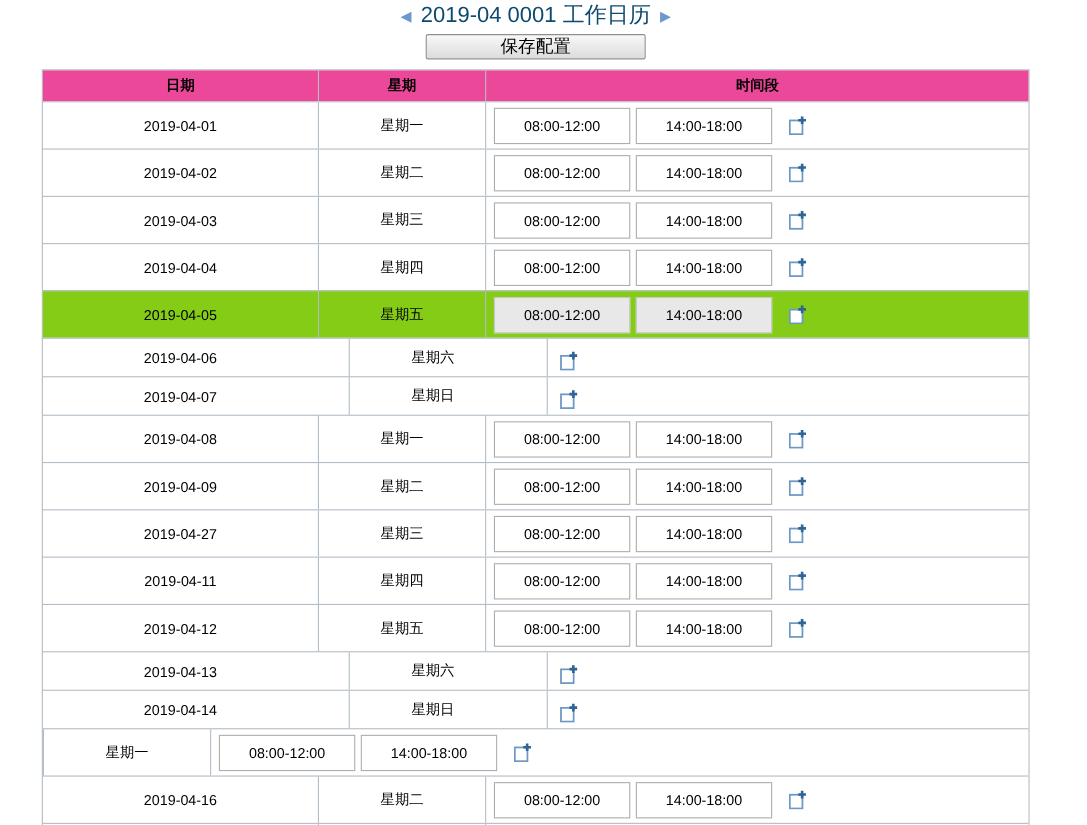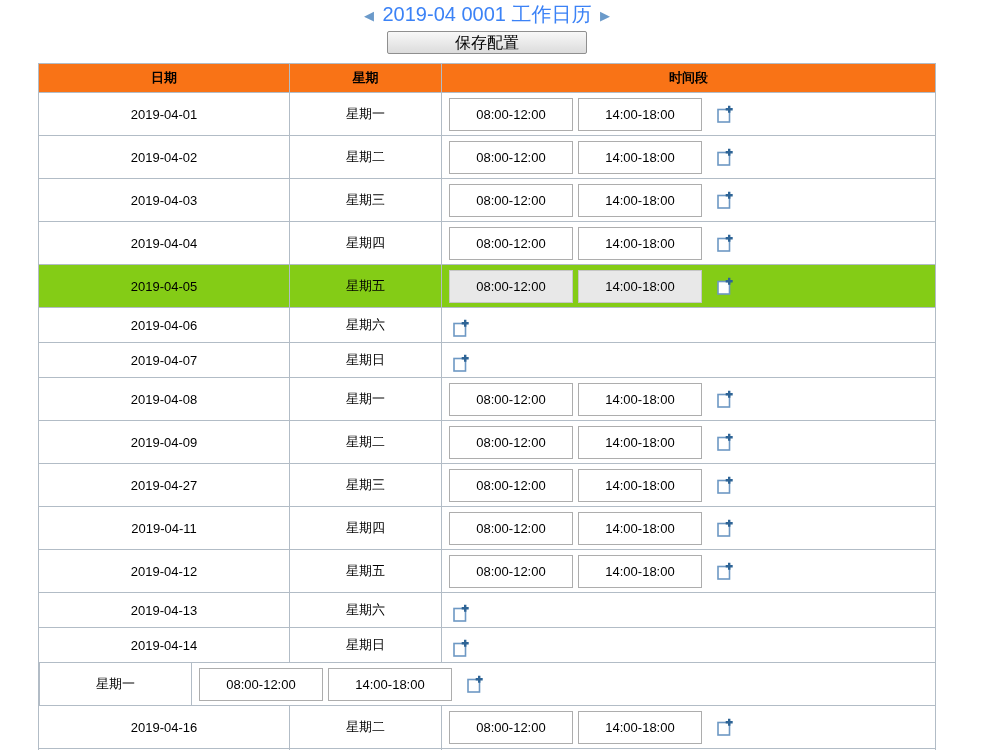--- a/index.html
+++ b/index.html
@@ -21,21 +21,21 @@
     line-height: 24px;
     white-space: nowrap;
   }
   .arrow {
     color: #6b9aca;
     font-size: 13px;
     cursor: pointer;
     vertical-align: 1px;
   }
   .page-title {
-    color: #3b82f6;
+    color: #0c4a6e;
     font-size: 20px;
     padding: 0 4px;
   }
   .save-btn {
     display: block;
     margin: 3px auto 0 auto;
     width: 200px;
     height: 23px;
     background: linear-gradient(#f8f8f8, #dcdcdc);
     border: 1px solid #8f8f8f;
@@ -49,23 +49,23 @@
 
   
   .cal-table {
     margin-top: 9px;
     width: 898px;
     border: 1px solid #b2bcc6;
     box-sizing: border-box;
     background: #fff;
   }
   .row { display: flex; border-top: 1px solid #b2bcc6; }
-  .row.header-row { border-top: none; background: #f97316; height: 28px; font-family: Liberation Mono, monospace; }
+  .row.header-row { border-top: none; background: #ec4899; height: 28px; font-family: Liberation Mono, monospace; }
   .row-tall  { height: 42px; }
-  .row-short { height: 34px; }
+  .row-short { height: 34px; gap: 28px; }
   .row-partial { height: 10px; }
   .row-hl { background: #84cc16; }
 
   .cell { box-sizing: border-box; display: flex; align-items: center; }
   .c-date { width: 250px; justify-content: center; font-size: 13px; }
   .c-week { width: 152px; justify-content: center; font-size: 13px; border-left: 1px solid #b2bcc6; }
   .c-time { flex: 1; border-left: 1px solid #b2bcc6; padding-left: 7px; }
   .header-row .cell { font-weight: bold; font-size: 13px; }
   .header-row .c-time { justify-content: center; padding-left: 0; }
 

